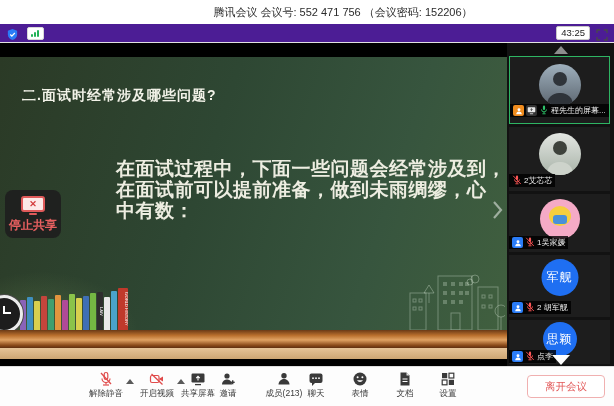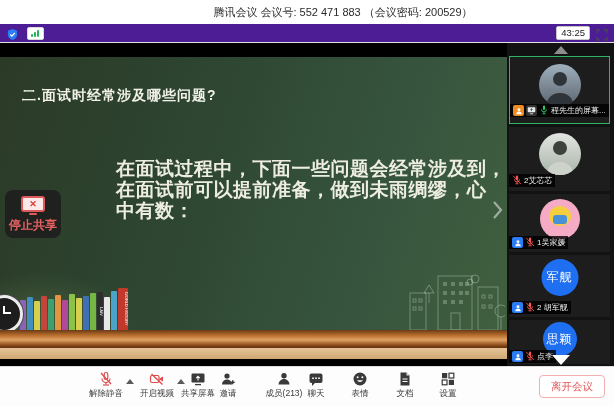--- a/index.html
+++ b/index.html
@@ -92,30 +92,30 @@
        border-left:9px solid transparent;border-right:9px solid transparent;border-top:10px solid #fff;}
 
   
   .toolbar{position:absolute;bottom:0;left:0;width:614px;height:40px;background:#fdfdfd;
        border-top:1px solid #dedede;box-sizing:border-box;}
   .tb-item{position:absolute;top:4px;width:52px;text-align:center;}
   .tb-item .ic{height:16px;}
   .tb-item .lab{font-size:8.5px;color:#3a3a3a;margin-top:1px;white-space:nowrap;}
   .caret{position:absolute;top:12px;width:0;height:0;border-left:4px solid transparent;
        border-right:4px solid transparent;border-bottom:5px solid #5a5a5a;}
-  .leave-btn{position:absolute;right:9px;top:8px;height:23px;line-height:21px;padding:0 11px;
+  .leave-btn{position:absolute;right:9px;top:8px;height:23px;line-height:21px;padding:0 17px;
        border:1px solid #f0b0b0;border-radius:4px;color:#e25858;font-size:10.5px;background:#fff;box-sizing:border-box;}
 </style>
 </head>
 <body>
 
 <div class="app">
 
   <div class="titlebar">
-    <div class="meeting-info">腾讯会议 会议号: 552 471 883 （会议密码: 200529）</div>
+    <div class="meeting-info">腾讯会议 会议号: 552 471 756 （会议密码: 152206）</div>
   </div>
 
   <div class="statusbar">
     <span class="shield">
       <svg width="13" height="13" viewBox="0 0 14 14">
           <path d="M7 1l5 2v4c0 3-2.2 5-5 6-2.8-1-5-3-5-6V3z" fill="#2a7cf7"></path>
           <path d="M4.6 7l1.7 1.7L9.5 5.4" stroke="#fff" stroke-width="1.3" fill="none"></path>
         </svg>
     </span>
     <span class="signal-box">

